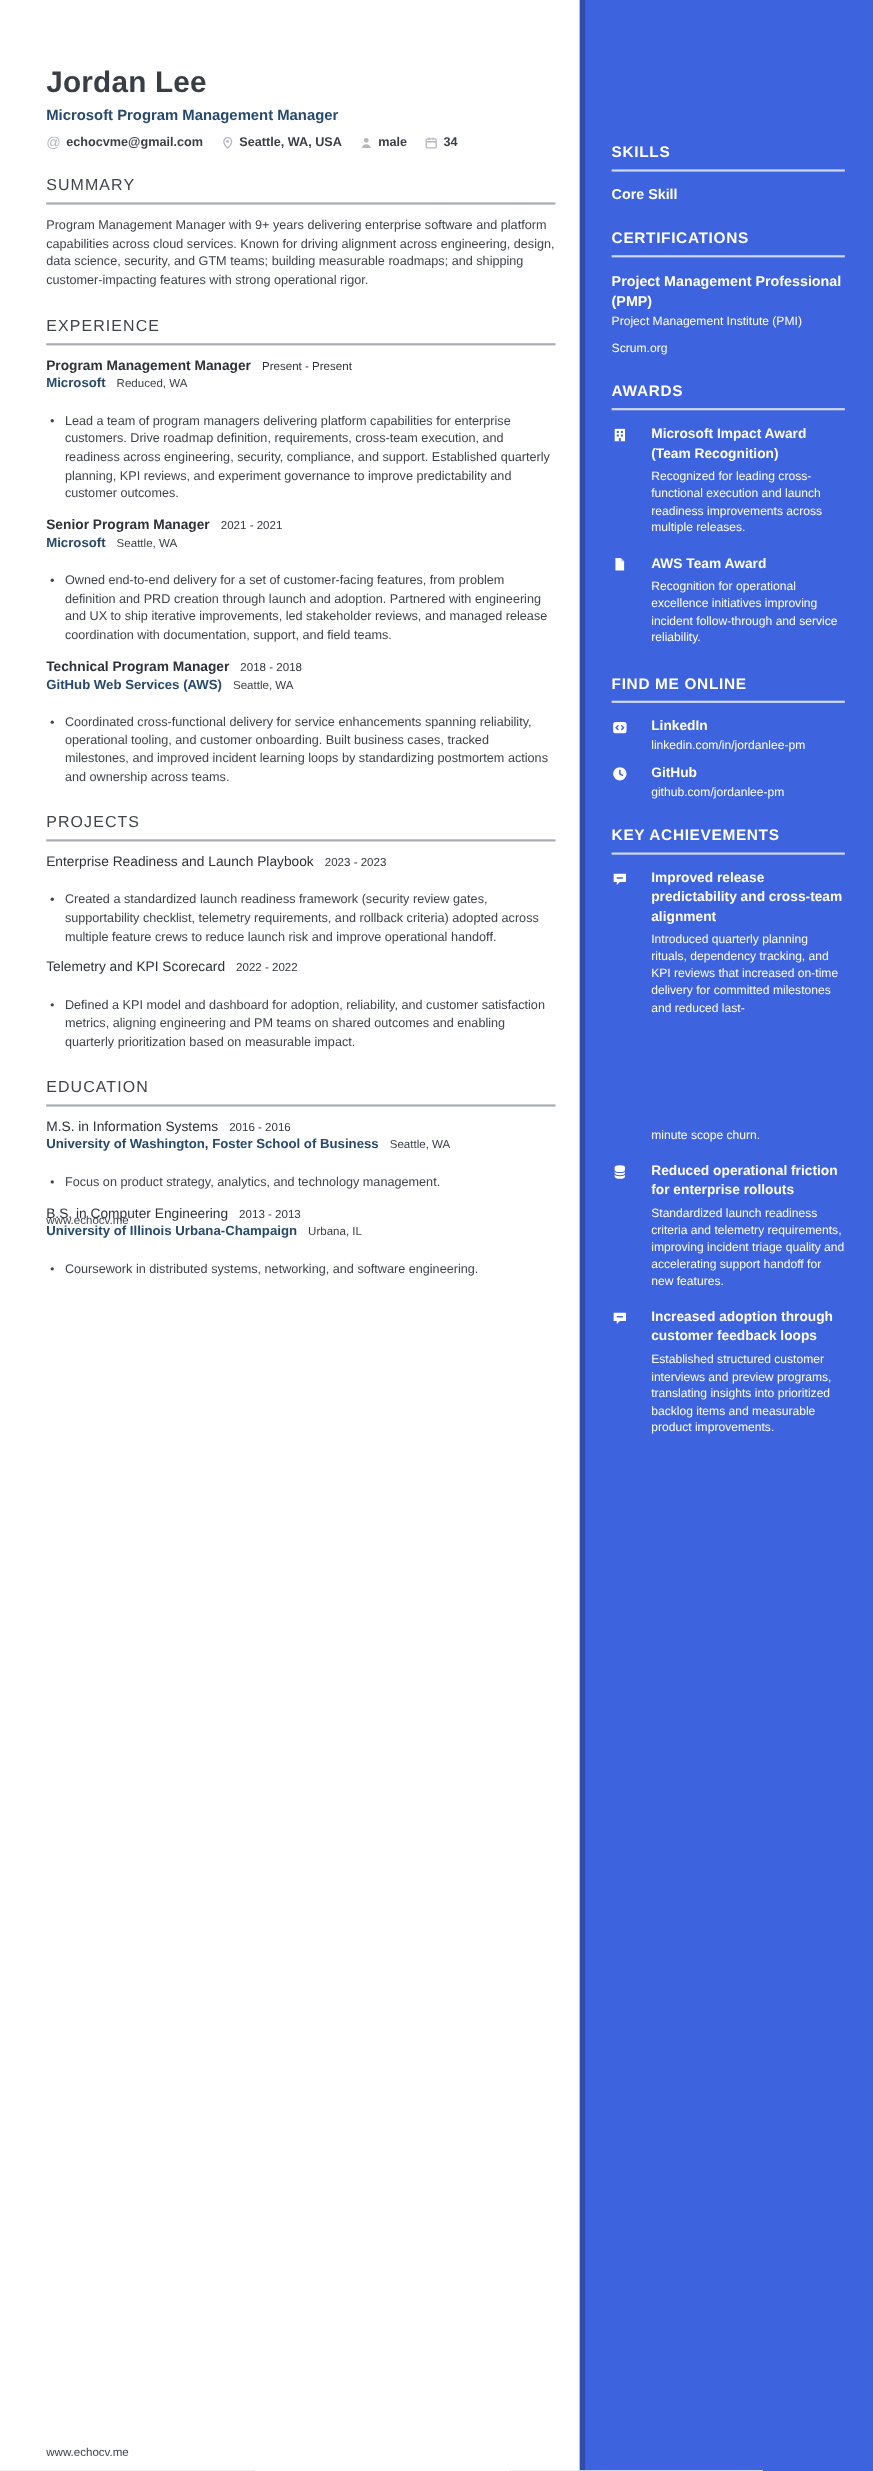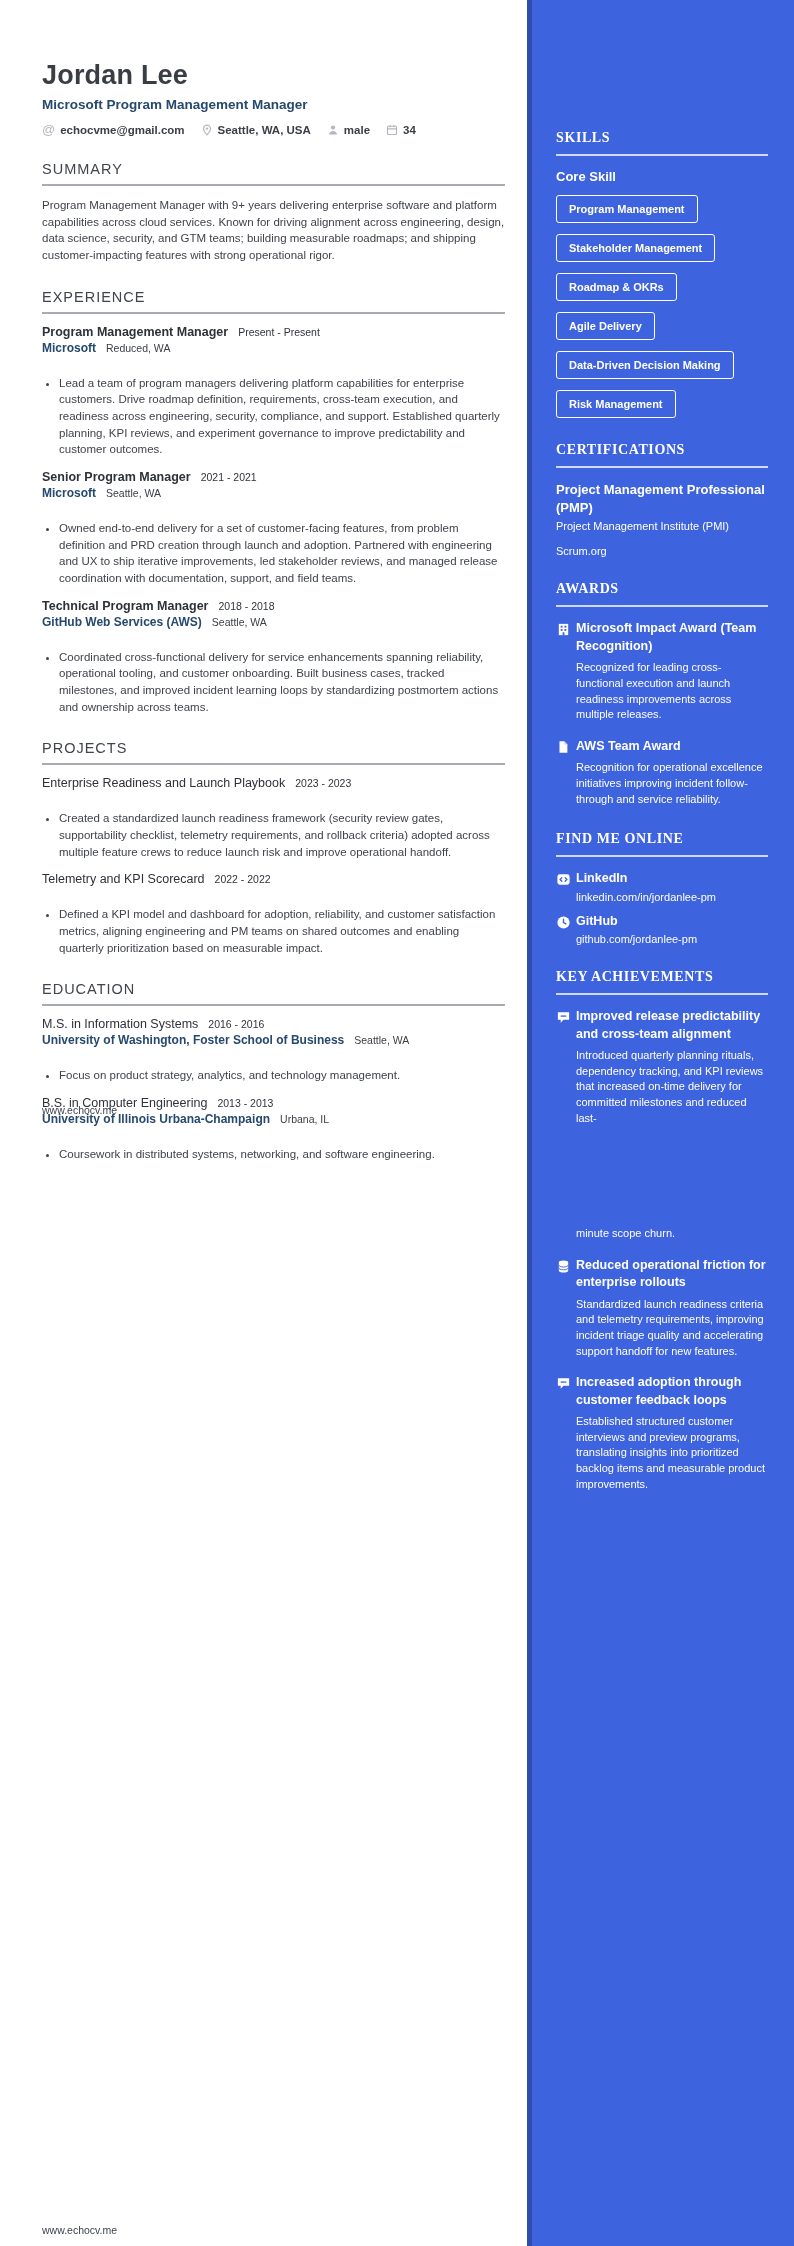--- a/index.html
+++ b/index.html
@@ -31,27 +31,27 @@
   .footer { position:absolute; left:42px; font-size:10.5px; color:#3d4450; }
   .footer.f1 { top:1104px; }
   .footer.f2 { top:2224px; }
   
   .sidebar {
     position:absolute; left:527px; top:0; width:267px; height:2246px;
     background:#3e63de; color:#fff; padding:130px 26px 0 29px; box-sizing:border-box;
   }
   .sidebar::before { content:""; position:absolute; left:0; top:0; width:5px; height:100%; background:rgba(0,0,0,.22); }
   .sb-section { margin-bottom:24px; }
-  .sb-h { font-size:14px; font-weight:700; letter-spacing:.6px;font-family:Liberation Serif, serif; }
+  .sb-h { font-size:14px; font-weight:700; letter-spacing:.6px; }
   .sb-rule { height:2px; background:rgba(255,255,255,.75); margin:8px 0 13px; }
   .sb-group { font-size:13px; font-weight:700; margin-bottom:11px; }
   .chip { display:table; border:1.5px solid #fff; border-radius:3px; padding:7px 12px; font-size:11px; font-weight:700; margin-bottom:11px; white-space:nowrap; }
   .cert-name { font-size:13px; font-weight:700; line-height:1.4; }
   .cert-issuer { font-size:11px; margin:3px 0 13px; }
-  .media { display:flex; gap:4px; margin-bottom:15px; }
+  .media { display:flex; gap:20px; margin-bottom:15px; }
   .m-icon { flex:0 0 16px; padding-top:2px; }
   .m-body { flex:1; }
   .m-title { font-size:12.5px; font-weight:700; line-height:1.4; }
   .m-desc { font-size:11px; line-height:1.42; margin-top:5px; }
   .m-url { font-size:11px; margin-top:3px; }
   .page-gap { height:100px; }
 </style>
 </head>
 <body>
 
@@ -208,28 +208,20 @@
       </div>
     </section>
   </div>
 
   <aside class="sidebar">
 
     <div class="sb-section">
       <div class="sb-h">SKILLS</div>
       <div class="sb-rule"></div>
       <div class="sb-group">Core Skill</div>
-      <div>
-        <span class="chip">Program Management</span>
-        <span class="chip">Stakeholder Management</span>
-        <span class="chip">Roadmap &amp; OKRs</span>
-        <span class="chip">Agile Delivery</span>
-        <span class="chip">Data-Driven Decision Making</span>
-        <span class="chip">Risk Management</span>
-      </div>
     </div>
 
     <div class="sb-section">
       <div class="sb-h">CERTIFICATIONS</div>
       <div class="sb-rule"></div>
       <div>
         <div class="cert-name">Project Management Professional (PMP)</div>
         <div class="cert-issuer">Project Management Institute (PMI)</div>
       </div>
       <div>

